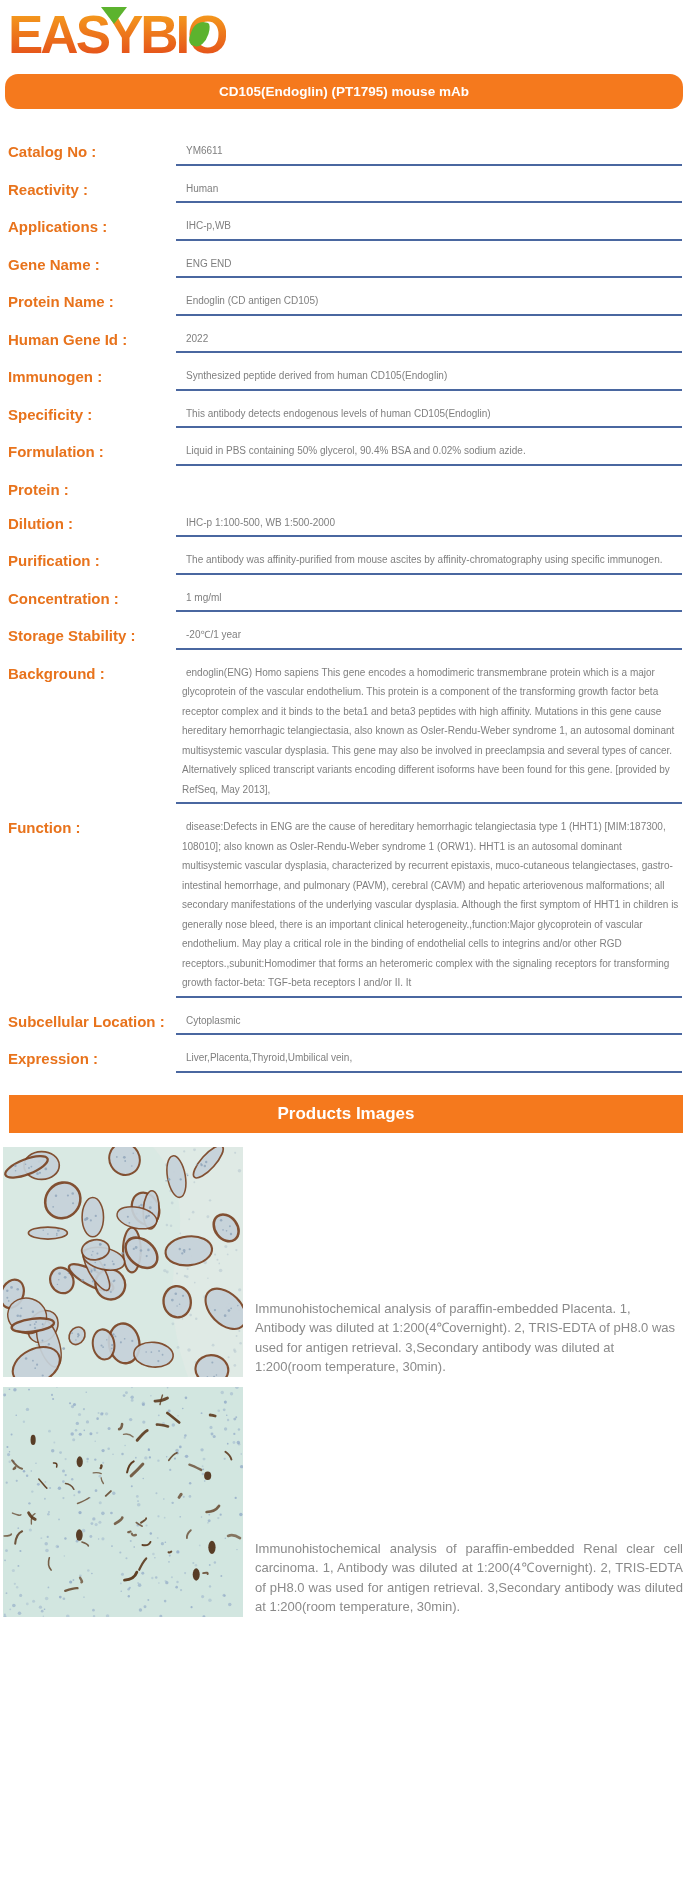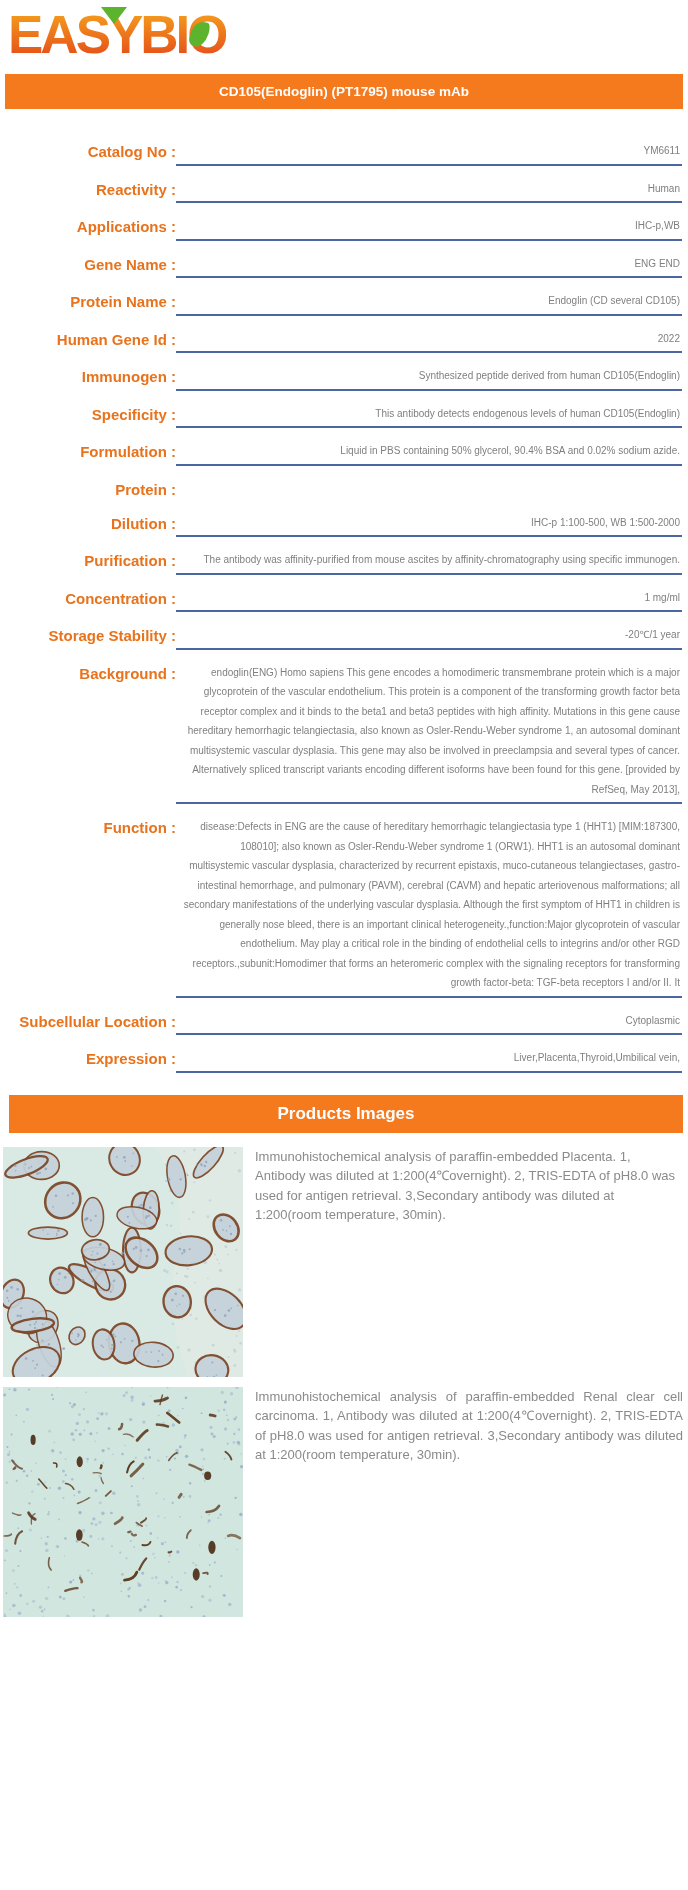--- a/index.html
+++ b/index.html
@@ -25,36 +25,36 @@
   }
   .logo-tri{position:absolute;left:101px;top:7px;width:0;height:0;
     border-left:13px solid transparent;border-right:13px solid transparent;
     border-top:17px solid var(--green);}
   .logo-leaf{position:absolute;left:191px;top:21px;width:17px;height:26px;
     background:var(--green);border-radius:75% 25% 60% 40%/60% 45% 70% 30%;
     transform:rotate(18deg);}
 
   
   .title-bar{margin:4px 5px 0 5px;background:var(--accent);color:#fff;
-    font-weight:bold;font-size:13.5px;text-align:center;padding:10px 0;}
+    font-weight:bold;font-size:13.5px;text-align:center;padding:10px 0;border-radius:13px;}
   .section-bar{margin:22px 5px 14px 9px;background:var(--accent);color:#fff;
     font-weight:bold;font-size:17px;text-align:center;padding:9px 13px;}
 
   
-  .fields{padding:32px 6px 0 8px;text-align:right;}
+  .fields{padding:32px 6px 0 8px;}
   .field-row{display:flex;align-items:flex-start;margin-bottom:13px;}
   .field-label{width:168px;flex:none;color:var(--label);font-weight:bold;
     font-size:15px;line-height:20px;padding-top:1px;}
   .field-value{flex:1;color:var(--value);font-size:10px;line-height:19.5px;
     border-bottom:2px solid var(--line);padding:0 2px 3px 6px;min-height:20px;
     text-indent:4px;}
 
   
   .product-rows{padding:0;}
-  .product-row{display:flex;align-items:flex-start;margin:0 5px 10px 3px;}
+  .product-row{display:flex;align-items:flex-end;margin:0 5px 10px 3px;}
   .ihc-wrap{flex:none;width:240px;height:230px;}
   svg.ihc{width:240px;height:230px;display:block;}
   .caption{flex:1;margin-left:12px;color:#8A8A8A;font-size:13px;line-height:1.5;}
   .caption.justify{text-align:justify;}
 </style>
 </head>
 <body>
 
 <div class="page">
 
@@ -80,21 +80,21 @@
       <div class="field-row">
         <div class="field-label">Applications :</div>
         <div class="field-value">IHC-p,WB</div>
       </div>
       <div class="field-row">
         <div class="field-label">Gene Name :</div>
         <div class="field-value">ENG END</div>
       </div>
       <div class="field-row">
         <div class="field-label">Protein Name :</div>
-        <div class="field-value">Endoglin (CD several CD105)</div>
+        <div class="field-value">Endoglin (CD antigen CD105)</div>
       </div>
       <div class="field-row">
         <div class="field-label">Human Gene Id :</div>
         <div class="field-value">2022</div>
       </div>
       <div class="field-row">
         <div class="field-label">Immunogen :</div>
         <div class="field-value">Synthesized peptide derived from human CD105(Endoglin)</div>
       </div>
       <div class="field-row">

